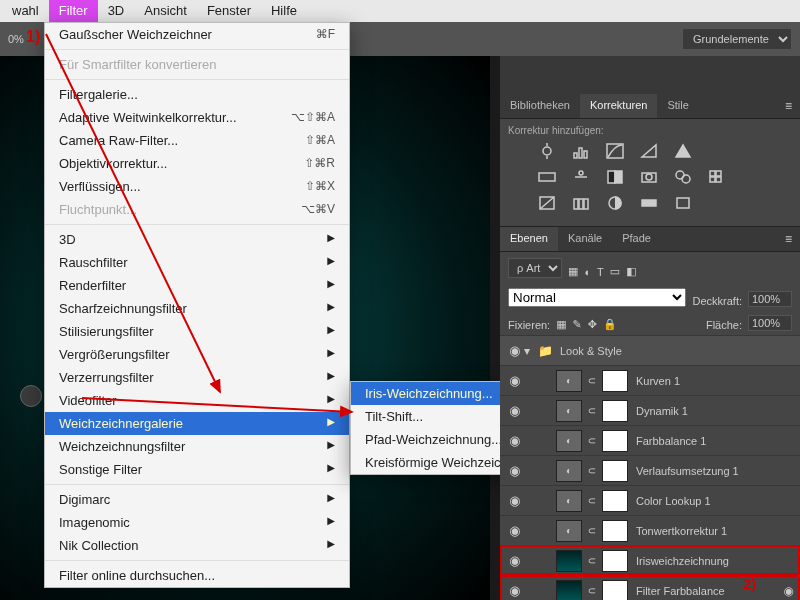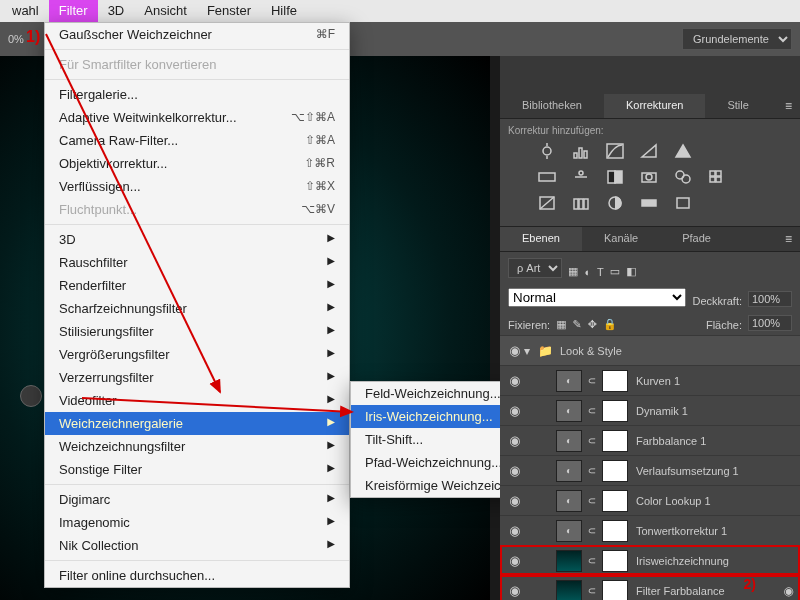--- a/index.html
+++ b/index.html
@@ -28,21 +28,21 @@
   .submenu-arrow { font-size:10px; }
   .shortcut { font-size:12px; color:#555; }
 
   .submenu { position:absolute; top:381px; left:350px; width:246px; background:#f4f4f4; border:1px solid #bbb; box-shadow:0 6px 20px rgba(0,0,0,.4); }
   .submenu .dropdown-item { padding:4px 14px; }
 
   
   .panels { position:absolute; top:56px; right:0; width:300px; bottom:0; background:#454545; color:#ccc; }
 
   .panel-tabs { display:flex; background:#383838; border-bottom:1px solid #222; }
-  .panel-tab { padding:5px 22px; font-size:11px; color:#bbb; }
+  .panel-tab { padding:5px 10px; font-size:11px; color:#bbb; }
   .panel-tab.active { background:#454545; color:#eee; }
   .panel-menu { margin-left:auto; padding:5px 8px; }
 
   .korrektur { padding:6px 8px; }
   .kor-title { font-size:10px; color:#aaa; margin-bottom:6px; }
   .kor-row { display:flex; gap:12px; margin-bottom:8px; justify-content:flex-start; padding-left:28px; }
   .kor-icon { width:22px; height:18px; display:flex; align-items:center; justify-content:center; }
   .kor-icon svg { stroke:#ccc; fill:none; stroke-width:1.5; }
 
   .layers { border-top:1px solid #222; }
@@ -185,21 +185,20 @@
       <div class="dropdown-item">
         <span>Nik Collection</span>
         <span class="submenu-arrow">▶</span>
       </div>
     </div>
   <div class="dropdown-sep"></div>
   <div class="dropdown-item">Filter online durchsuchen...</div>
 </div>
 
 <div class="submenu" id="sub">
-    <div class="dropdown-item">Feld-Weichzeichnung...</div>
     <div class="dropdown-item highlighted">Iris-Weichzeichnung...</div>
     <div class="dropdown-item">Tilt-Shift...</div>
     <div class="dropdown-item">Pfad-Weichzeichnung...</div>
     <div class="dropdown-item">Kreisförmige Weichzeichnung...</div>
   </div>
 
 <div class="panels">
 
   <div style="height:38px;background:#383838"></div>
 

